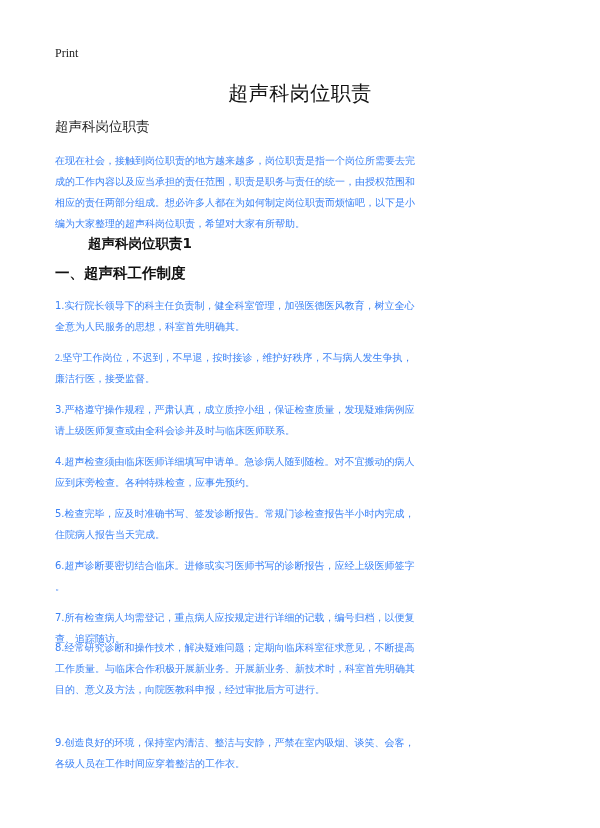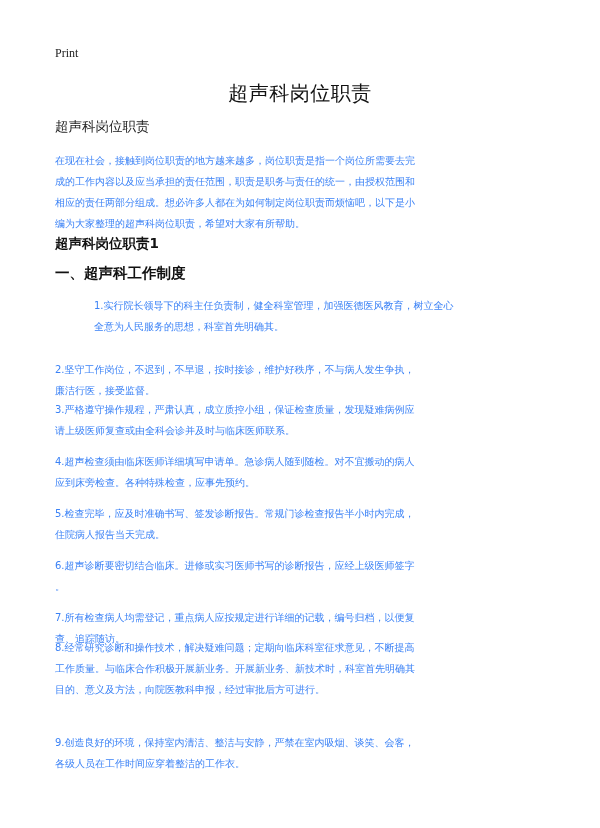--- a/index.html
+++ b/index.html
@@ -57,21 +57,21 @@
     }
     .para .line {
       display: block;
     }
     .heading-bold {
       position: absolute;
       left: 0;
       font-weight: bold;
       color: #111;
     }
-    .h1 { top: 235px; font-size: 13.5px; }
+    .h1 { top: 235px; font-size: 13.5px; margin-left: 33px; }
     .h2 { top: 264px; font-size: 14.5px; }
   </style>
 </head>
 <body>
 
 <div class="page">
 
   <div class="print-label">Print</div>
 
   <div class="doc-title">超声科岗位职责</div>
@@ -82,26 +82,26 @@
     <span class="line">在现在社会，接触到岗位职责的地方越来越多，岗位职责是指一个岗位所需要去完</span>
     <span class="line">成的工作内容以及应当承担的责任范围，职责是职务与责任的统一，由授权范围和</span>
     <span class="line">相应的责任两部分组成。想必许多人都在为如何制定岗位职责而烦恼吧，以下是小</span>
     <span class="line">编为大家整理的超声科岗位职责，希望对大家有所帮助。</span>
   </div>
 
   <div class="heading-bold h1">超声科岗位职责1</div>
 
   <div class="heading-bold h2">一、超声科工作制度</div>
 
-  <div class="para" style="top:295px;margin-left:39px;">
+  <div class="para" style="top:295px;">
     <span class="line">1.实行院长领导下的科主任负责制，健全科室管理，加强医德医风教育，树立全心</span>
     <span class="line">全意为人民服务的思想，科室首先明确其。</span>
   </div>
 
-  <div class="para" style="top:359px;">
+  <div class="para" style="top:347px;font-family:Liberation Serif, serif;">
     <span class="line">2.坚守工作岗位，不迟到，不早退，按时接诊，维护好秩序，不与病人发生争执，</span>
     <span class="line">廉洁行医，接受监督。</span>
   </div>
 
   <div class="para" style="top:399px;">
     <span class="line">3.严格遵守操作规程，严肃认真，成立质控小组，保证检查质量，发现疑难病例应</span>
     <span class="line">请上级医师复查或由全科会诊并及时与临床医师联系。</span>
   </div>
 
   <div class="para" style="top:451px;">

